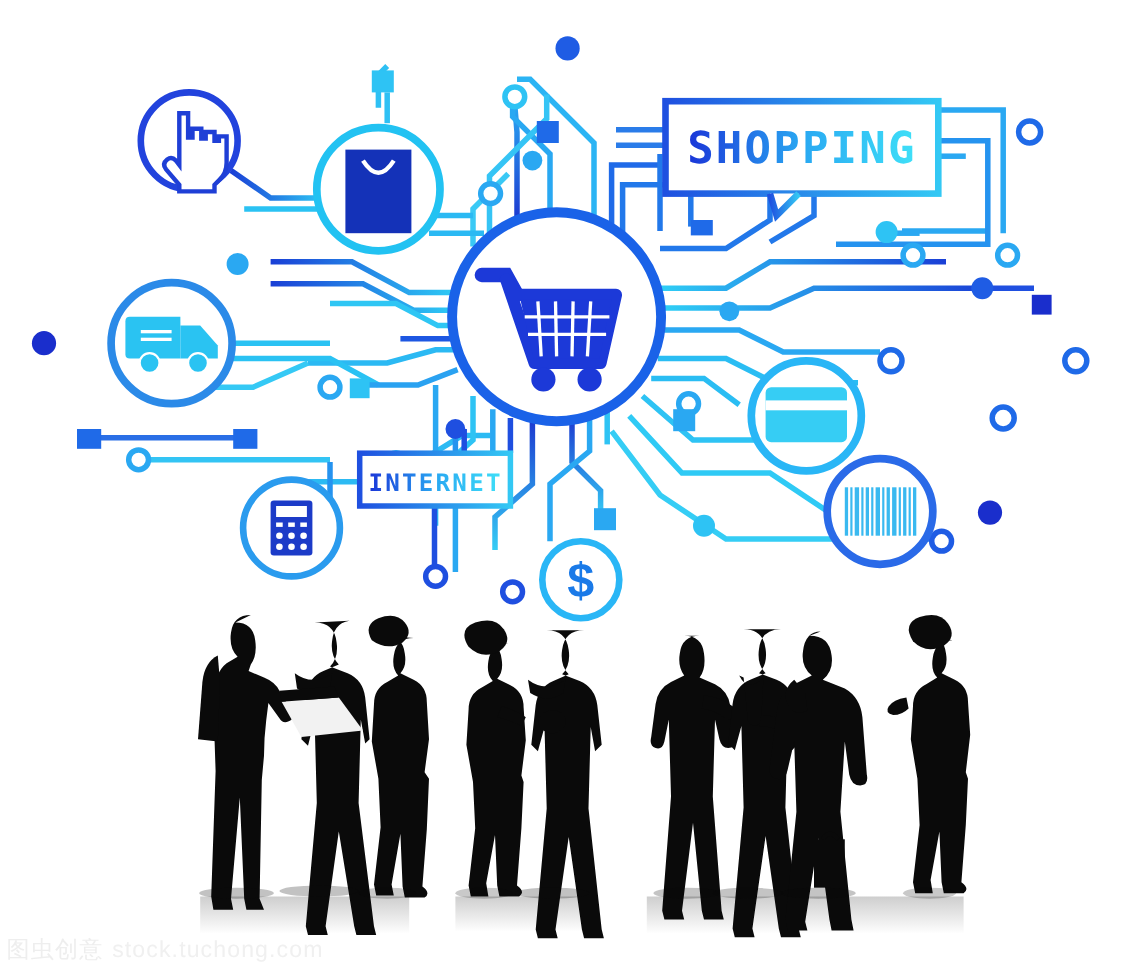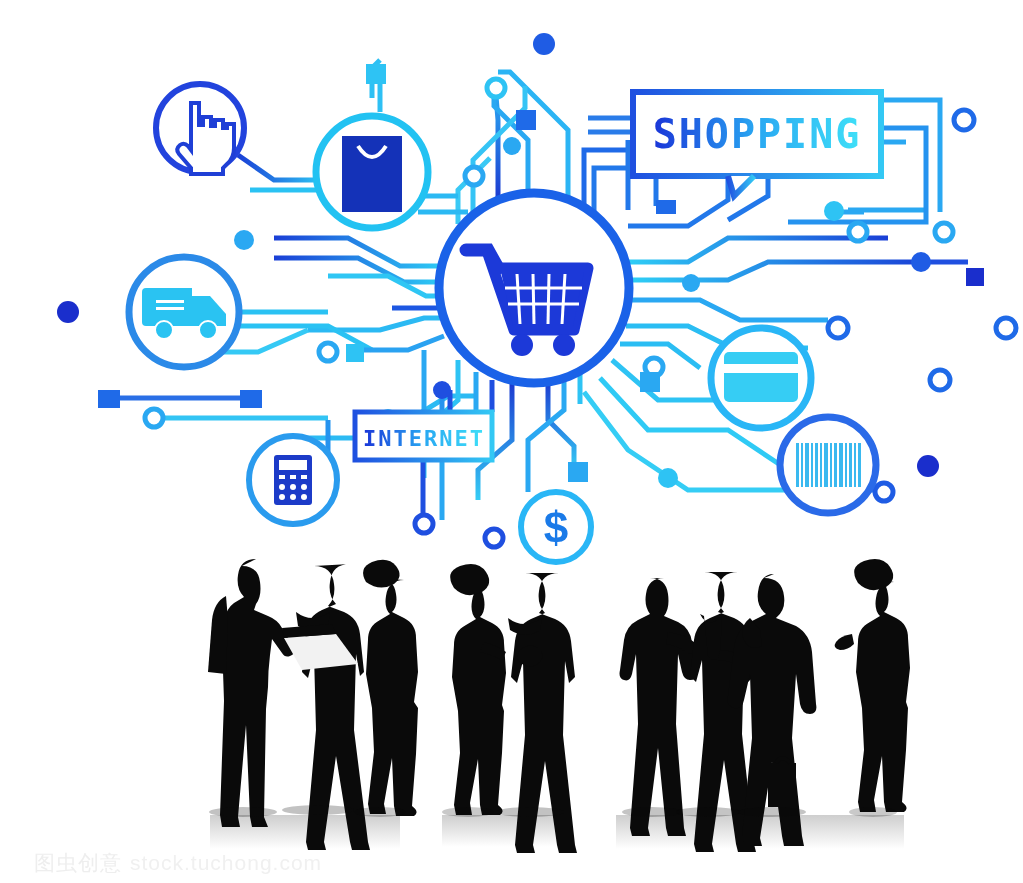--- a/index.html
+++ b/index.html
@@ -1,21 +1,21 @@
 <!DOCTYPE html>
 <html><head>
 <meta charset="utf-8">
 <style>
   * { margin:0; padding:0; box-sizing:border-box; }
   html,body { background:#ffffff; }
   body {
     width:1023px; height:883px; position:relative; overflow:hidden;
     font-family:"Liberation Sans", sans-serif;
   }
-  #stage { position:absolute; inset:0;margin-left:28px; }
+  #stage { position:absolute; inset:0; }
   svg.layer { position:absolute; left:0; top:0; width:1023px; height:883px; }
 
   .lcd {
     font-family:"DejaVu Sans Mono", monospace;
     font-weight:700;
     letter-spacing:2px;
   }
   #watermark {
     position:absolute; left:6px; bottom:6px;
     font-size:21px; color:#f0f0f0; letter-spacing:1px;

